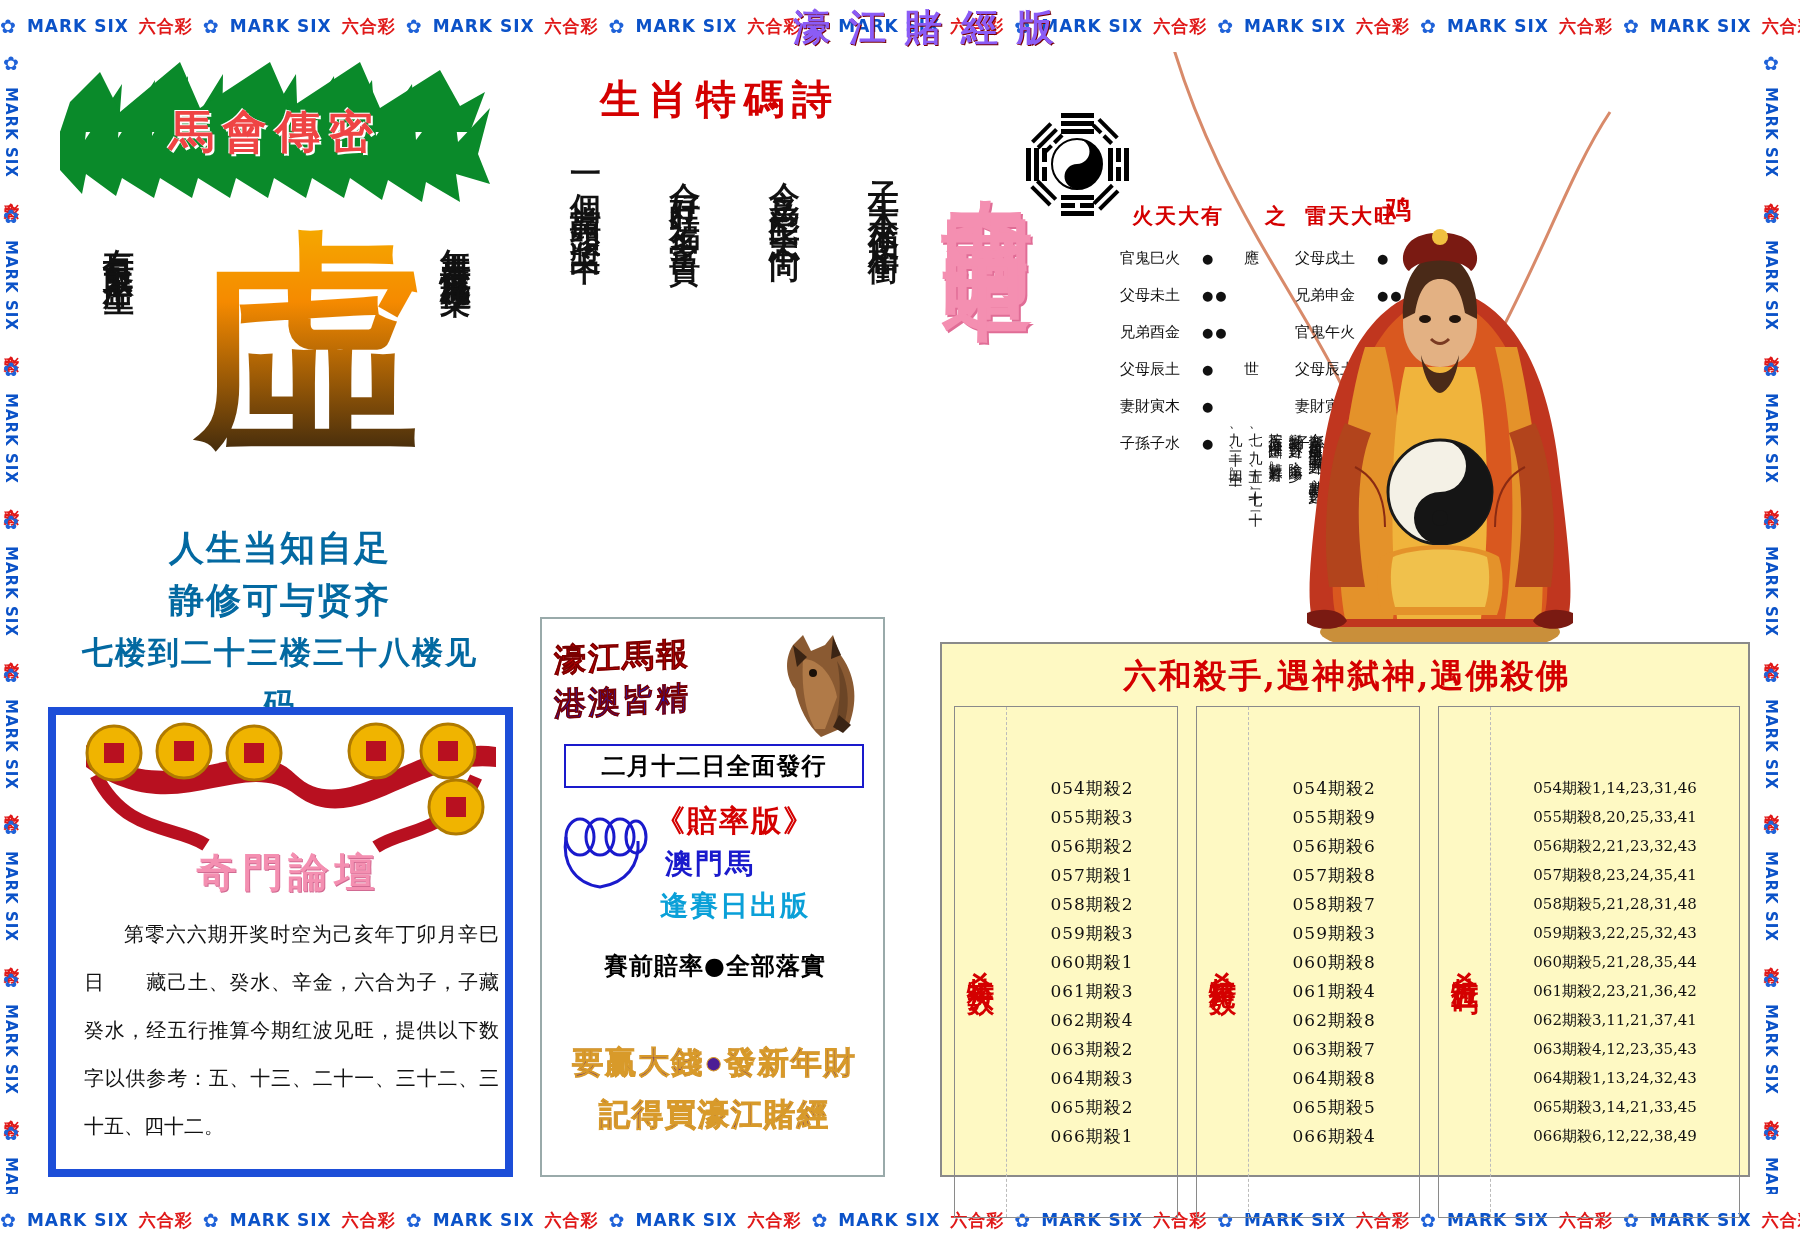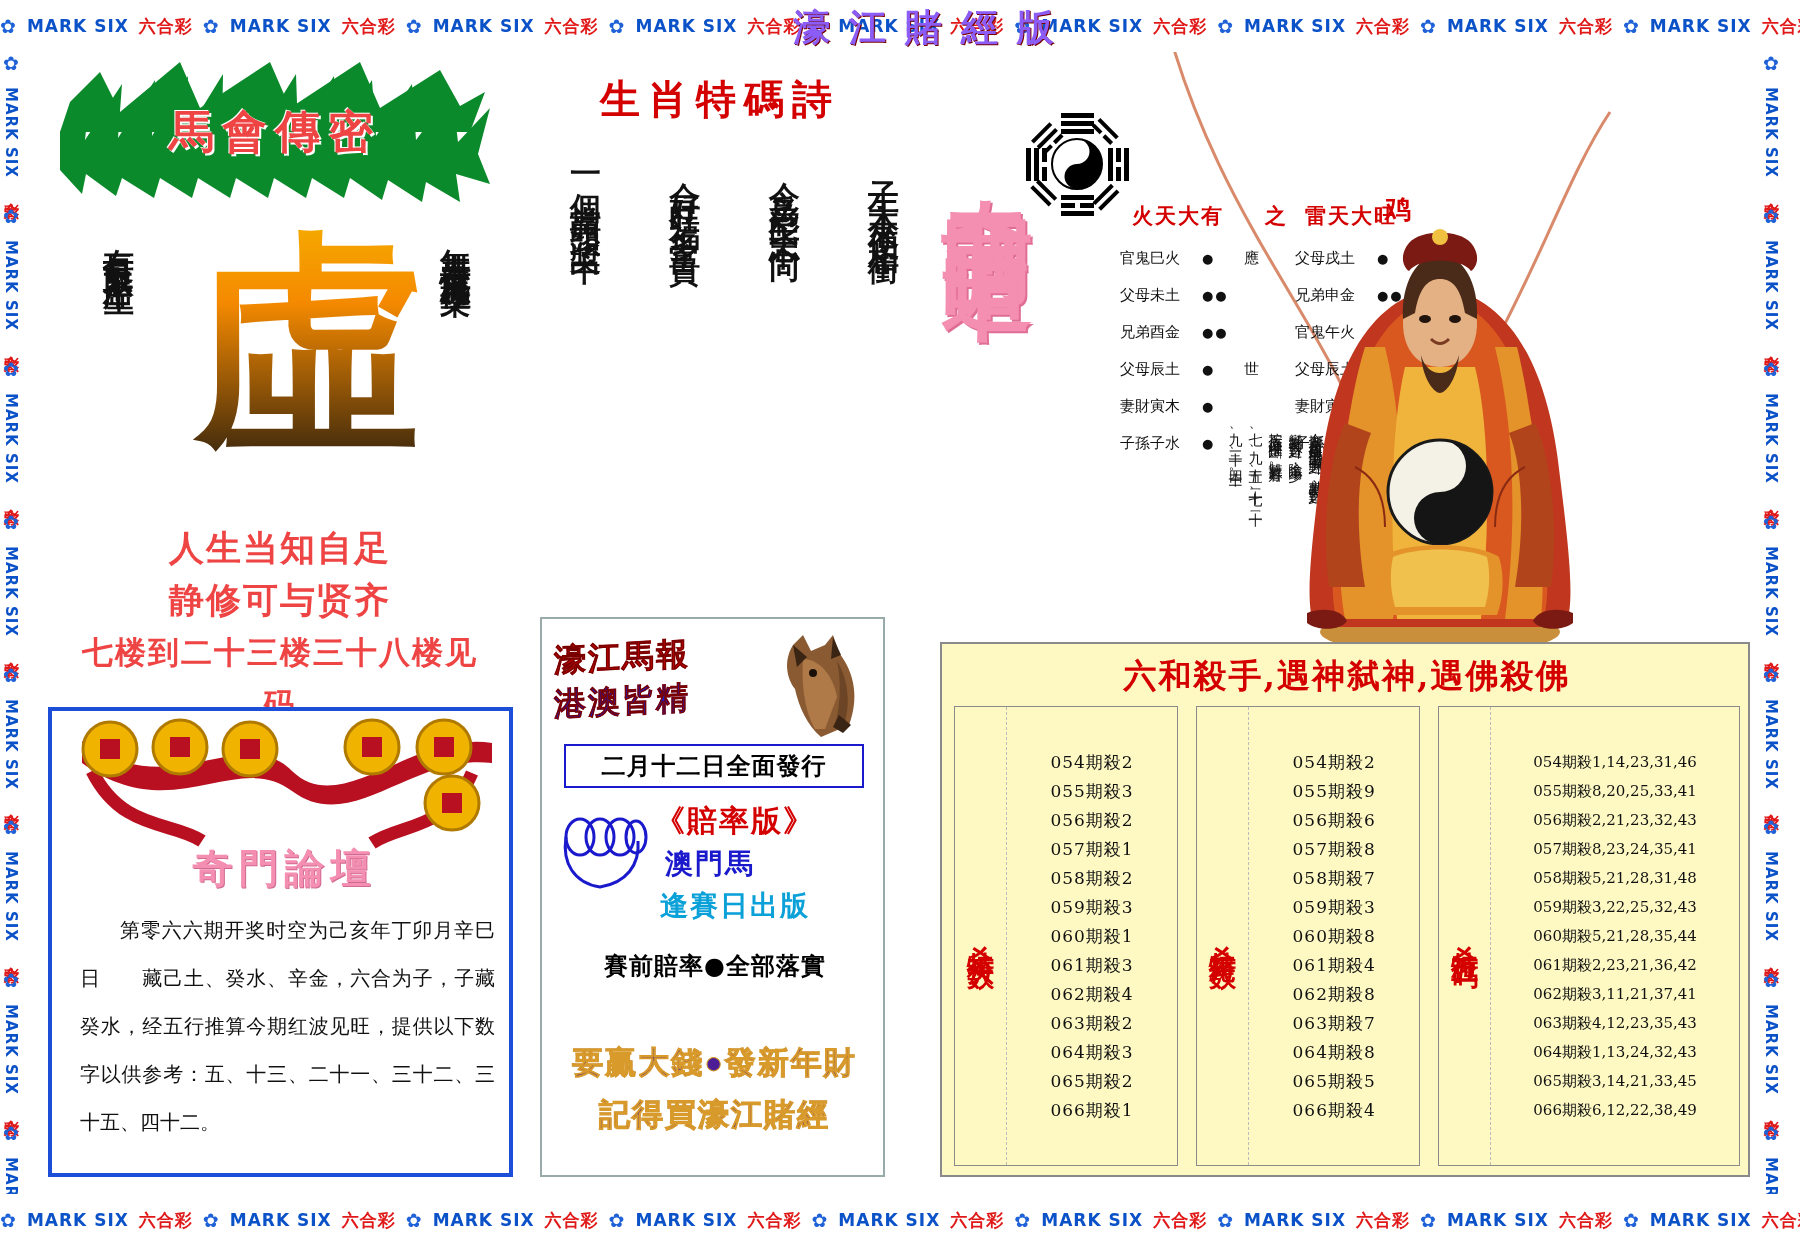--- a/index.html
+++ b/index.html
@@ -82,30 +82,30 @@
     color:#111; letter-spacing:6px; height:280px;
   }
   .v-right-phrase {
     position:absolute; left:395px; top:172px;
     writing-mode:vertical-rl; text-orientation:upright;
     font-family:"DejaVu Serif", serif; font-size:31px; font-weight:bold;
     color:#111; letter-spacing:6px; height:300px;
   }
   .red-poem {
     position:absolute; left:30px; top:470px; width:420px;
-    text-align:center; color:#ef4444;
+    text-align:center; color:#0369a1;
     font-family:"DejaVu Serif", serif; font-size:35px; line-height:52px;
     font-weight:bold; letter-spacing:2px;
   }
   .red-poem .l3 { font-size:31px; }
 
   
   .forum-box {
     position:absolute; left:8px; top:655px; width:465px; height:470px;
-    border:4px solid #1d4ed8; background:#fff;
+    border:8px solid #1d4ed8; background:#fff;
   }
   .coins { position:absolute; left:0; top:0; width:465px; height:140px; }
   .forum-title {
     position:absolute; left:0; top:130px; width:465px; text-align:center;
     font-family:"DejaVu Serif", serif; font-size:40px; font-weight:bold;
     color:#f48fb1; letter-spacing:6px;
     text-shadow: 1px 1px 0 #d16a92;
   }
   .forum-body {
     position:absolute; left:28px; top:195px; width:415px;
@@ -229,21 +229,21 @@
   .kill-box {
     position:absolute; left:900px; top:590px; width:810px; height:535px;
     border:2px solid #8a8a8a; background:#fef9c3;
   }
   .kill-title {
     position:absolute; left:0; top:10px; width:810px; text-align:center;
     font-family:"DejaVu Serif", serif; font-size:33px; font-weight:bold;
     color:#d40000; letter-spacing:2px;
   }
   .kill-cols {
-    position:absolute; left:12px; top:62px; width:786px; height:460px;
+    position:absolute; left:12px; top:62px; width:786px; height:512px;
     display:flex; gap:18px;
   }
   .kill-col {
     border:1px solid #8a8a8a; flex:1; position:relative; display:flex;
   }
   .kill-col.wide { flex:1.35; }
   .kill-label {
     writing-mode:vertical-rl; text-orientation:upright;
     font-family:"DejaVu Serif", serif; font-size:27px; font-weight:bold;
     color:#d40000; letter-spacing:6px;

